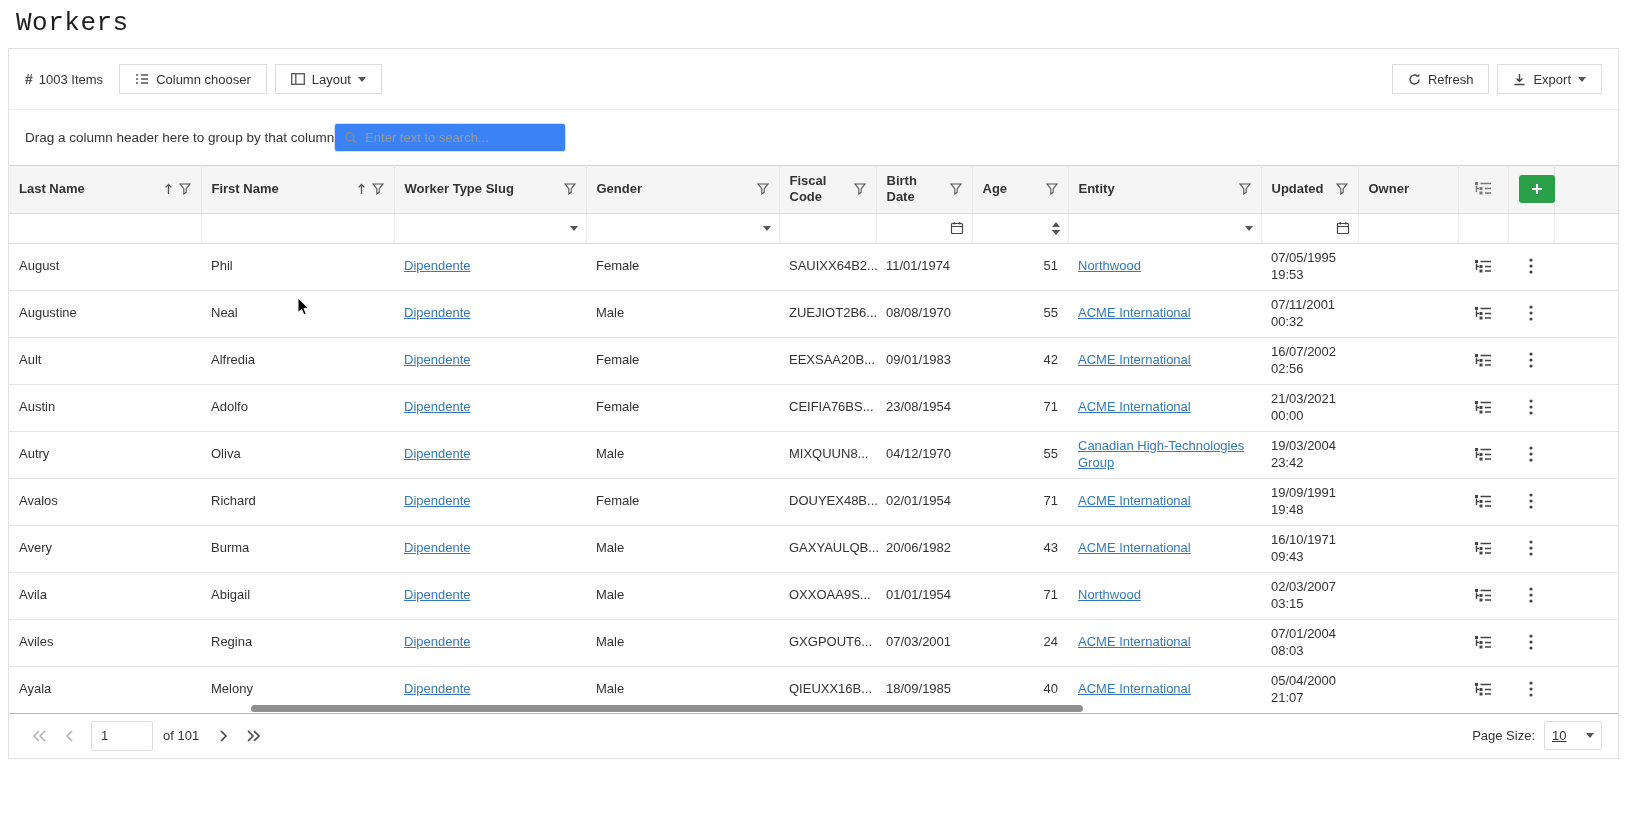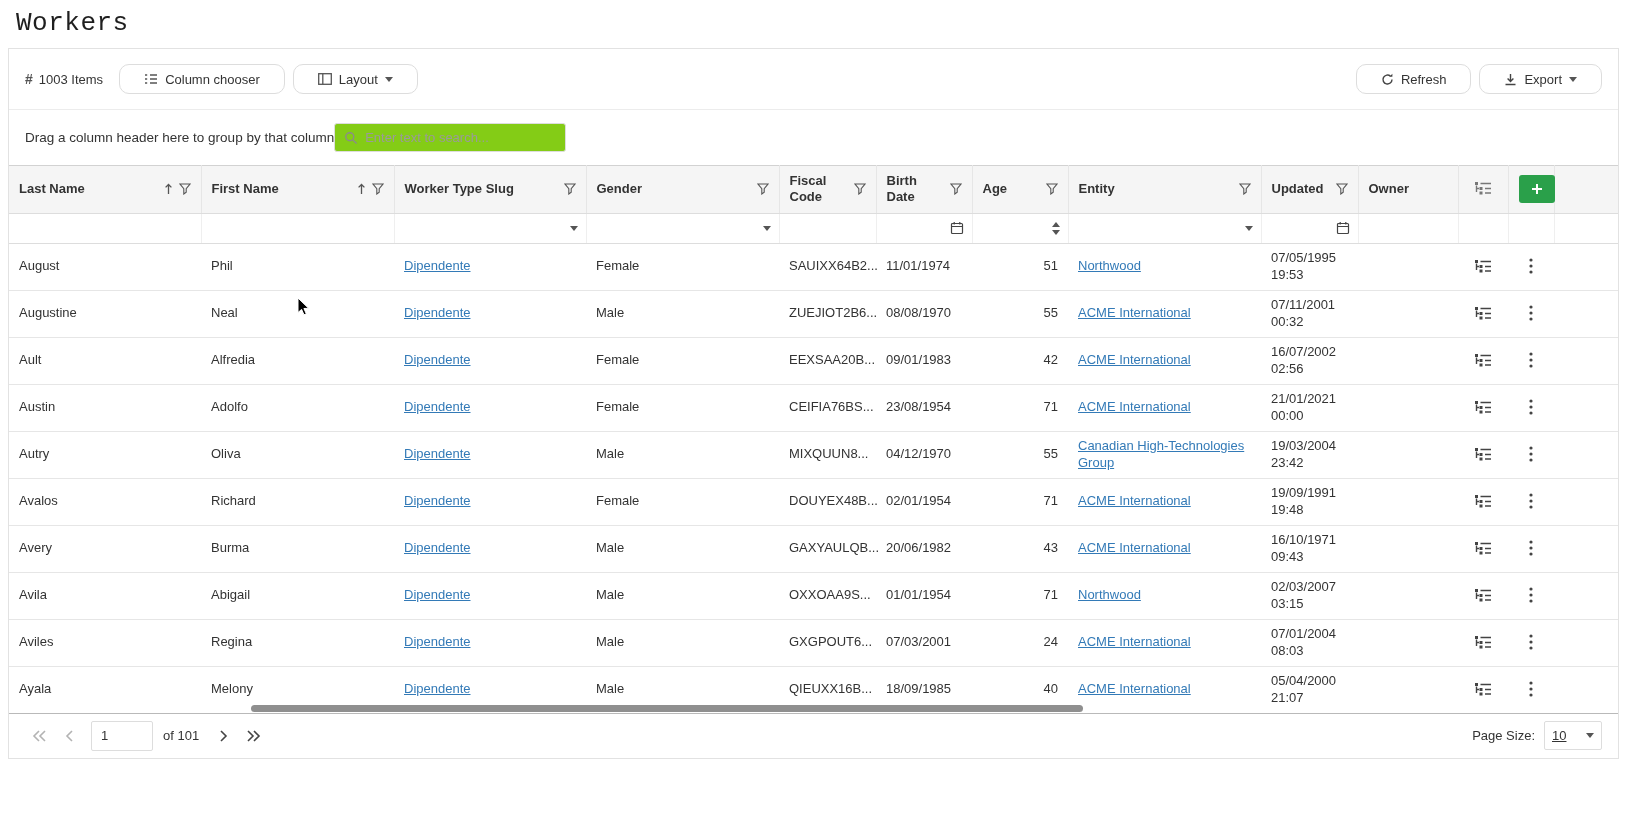--- a/index.html
+++ b/index.html
@@ -9,30 +9,30 @@
   .page-title { font-size: 26px; font-weight: 300; color: #1f1f1f; margin: 8px 0 10px 16px; letter-spacing: .5px; font-family: Liberation Mono, monospace; }
 
   .card { margin: 0 8px; border: 1px solid #e2e2e2; background: #fff; }
 
   
   .toolbar { display: flex; justify-content: space-between; align-items: center;
     padding: 15px 16px; border-bottom: 1px solid #ececec; }
   .toolbar-left, .toolbar-right { display: flex; align-items: center; gap: 8px; }
   .items-count { display: inline-flex; align-items: center; gap: 6px; margin-right: 8px; color: #333; }
   .hash { color: #555; font-weight: 700; font-size: 14px; }
-  .btn { display: inline-flex; align-items: center; gap: 7px; height: 30px; padding: 0 24px;
-    background: #fff; border: 1px solid #ddd; border-radius: 10px; color: #333; font-size: 13px; cursor: pointer; }
+  .btn { display: inline-flex; align-items: center; gap: 7px; height: 30px; padding: 0 15px;
+    background: #fff; border: 1px solid #ddd; border-radius: 0; color: #333; font-size: 13px; cursor: pointer; }
   .caret { width: 0; height: 0; border-left: 4px solid transparent; border-right: 4px solid transparent;
     border-top: 5px solid #555; display: inline-block; }
 
   
   .group-panel { display: flex; justify-content: flex-start; align-items: center; padding: 13px 16px; }
   .group-text { color: #333; font-size: 13.5px; }
   .search-box { display: flex; align-items: center; gap: 7px; width: 232px; height: 29px;
-    border: 1px solid #ddd; border-radius: 3px; padding: 0 9px; background: #84cc16; }
+    border: 1px solid #ddd; border-radius: 3px; padding: 0 9px; background: #3b82f6; }
   .search-box input { border: none; outline: none; flex: 1; font-size: 13px; color: #333;
     font-family: "Liberation Sans", sans-serif; background: transparent; }
   .search-box input::placeholder { color: #9a9a9a; }
 
   
   .table-wrap { position: relative; }
   table { width: 100%; border-collapse: collapse; table-layout: fixed; border-top: 1px solid #d2d2d2; }
   thead th { background: #f5f5f5; text-align: left; font-weight: 600; color: #333; font-size: 13px;
     padding: 7px 10px; height: 44px; border-bottom: 1px solid #ddd; border-right: 1px solid #e6e6e6; vertical-align: middle; }
   thead th:last-child { border-right: none; }
@@ -496,21 +496,21 @@
   <tr class="data-row">
     <td>Austin</td>
     <td>Adolfo</td>
     <td><a class="grid-link" href="#">Dipendente</a></td>
     <td>Female</td>
     <td>CEIFIA76BS...</td>
     <td>23/08/1954</td>
     <td class="num">71</td>
     <td><a class="grid-link" href="#">ACME International</a></td>
     <td>
-              <div>21/01/2021</div>
+              <div>21/03/2021</div>
               <div>00:00</div>
             </td>
     <td></td>
     <td class="icon-cell">
       <button class="icon-btn">
         <span class="icon">
           <svg width="18" height="14" viewBox="0 0 18 14" fill="none" stroke="#444" stroke-width="1.4">
                     <rect x="1" y="1" width="3" height="3" fill="#444" stroke="none"></rect>
                     <path d="M6.5 2.5H17M2.5 4.5V11"></path>
                     <rect x="5.5" y="6" width="3" height="3" fill="#444" stroke="none"></rect>

